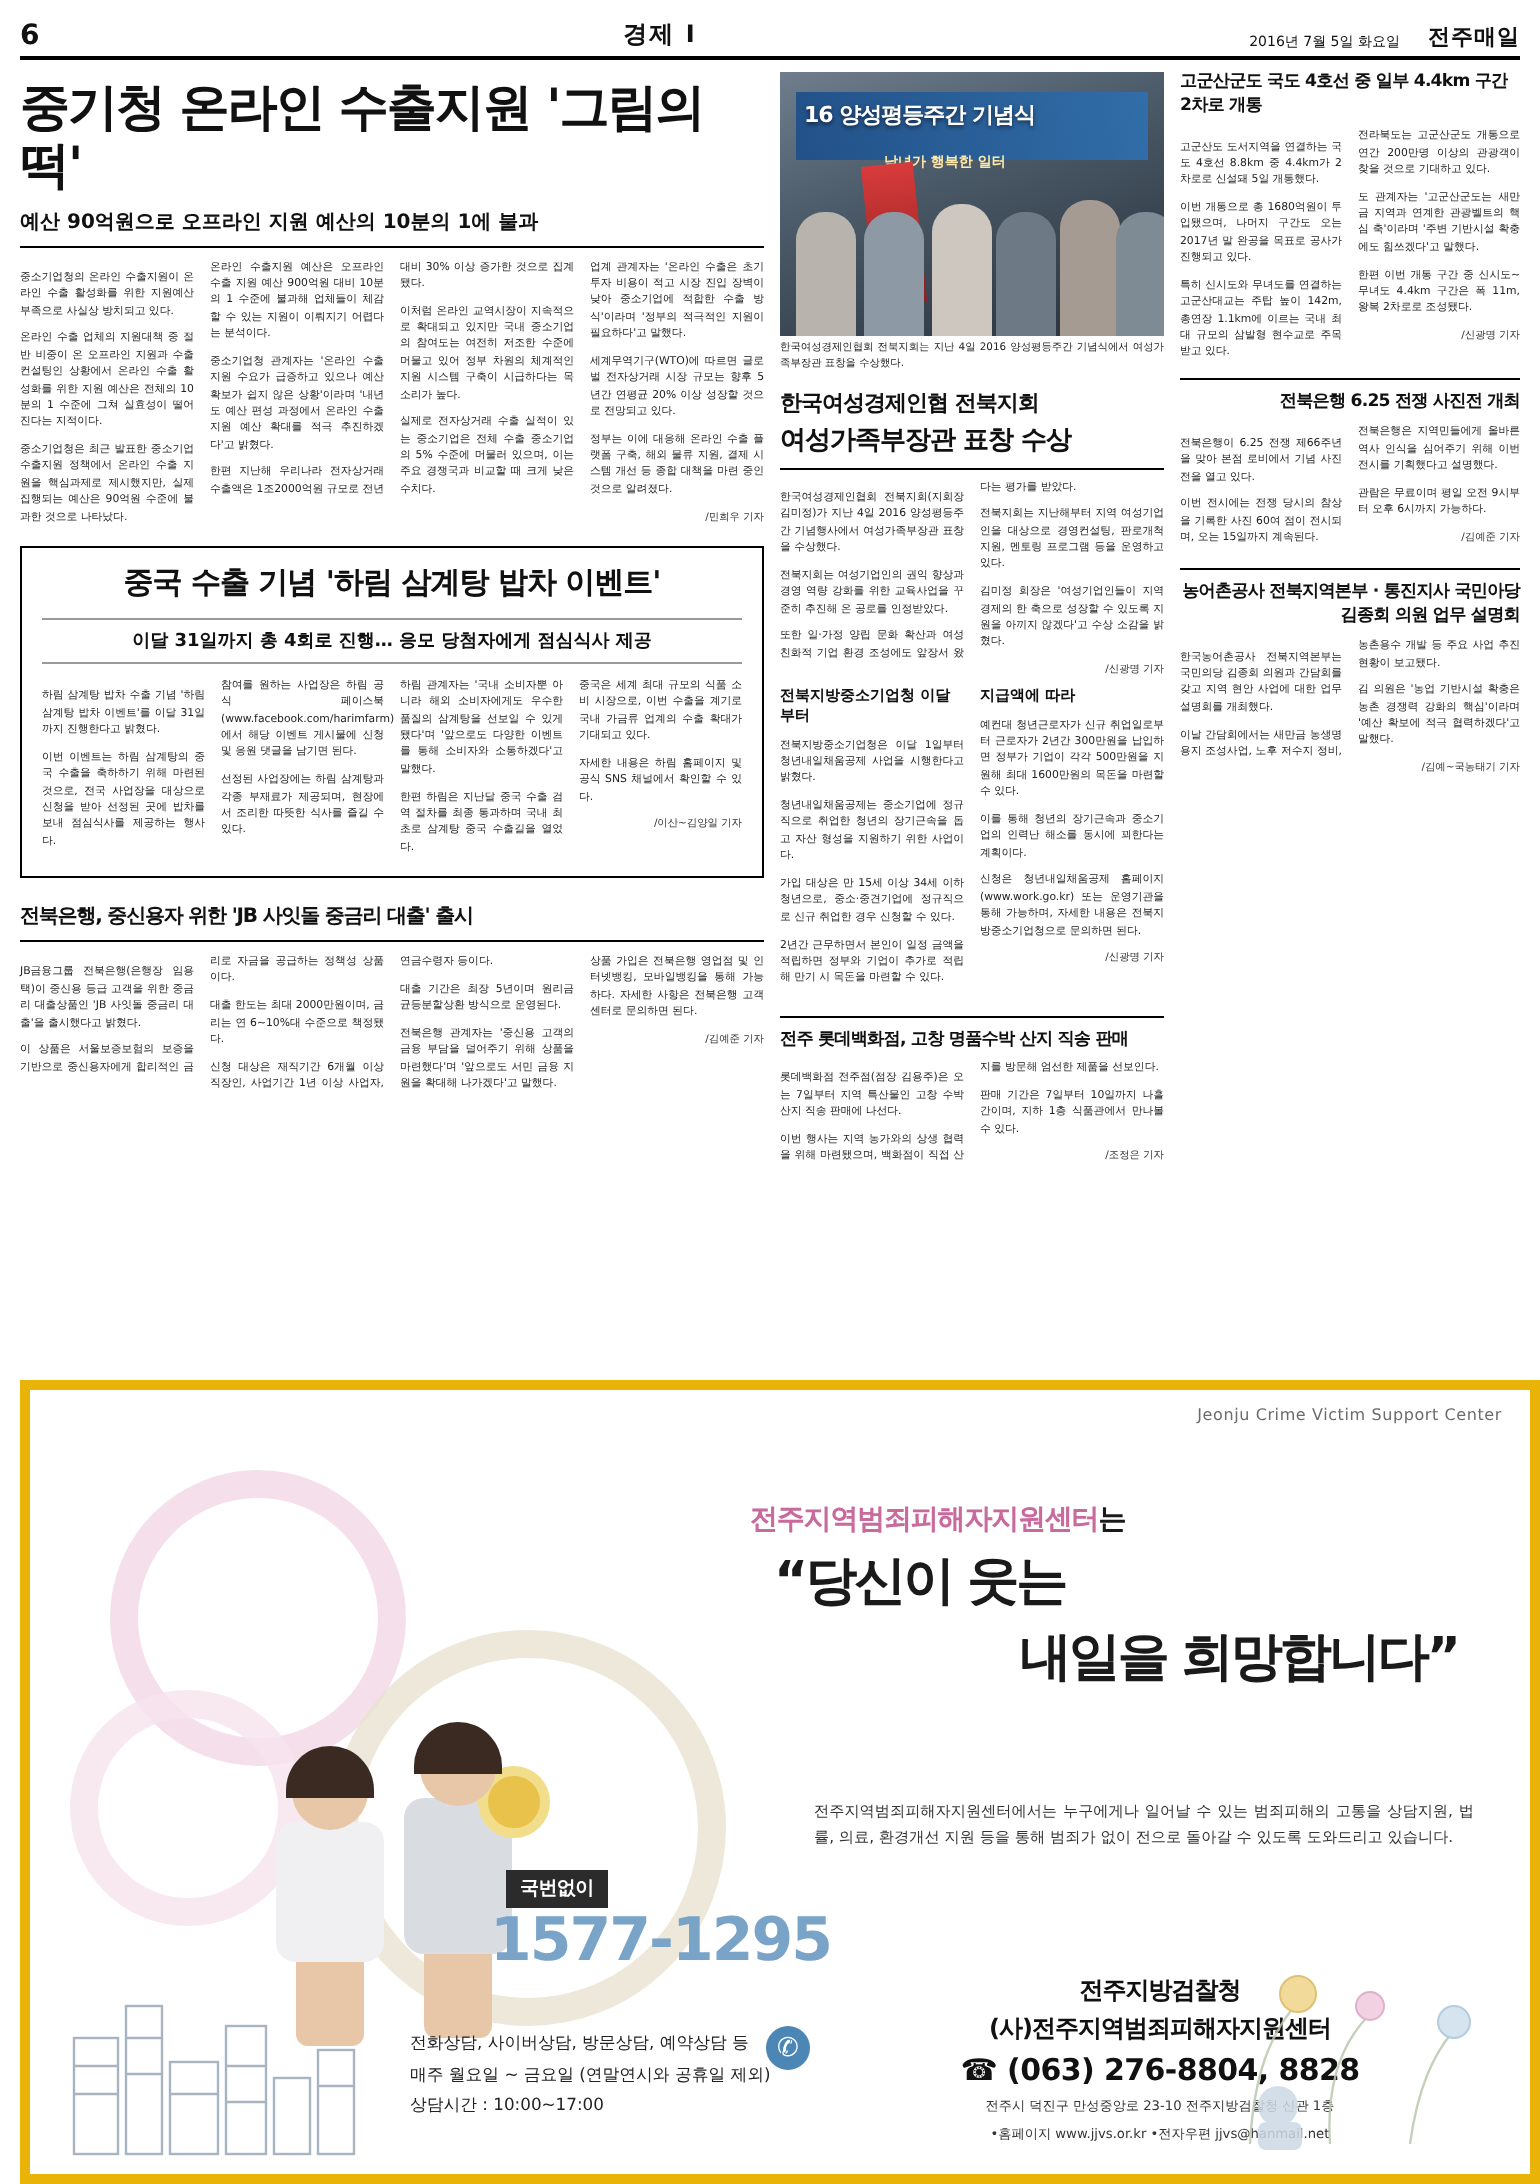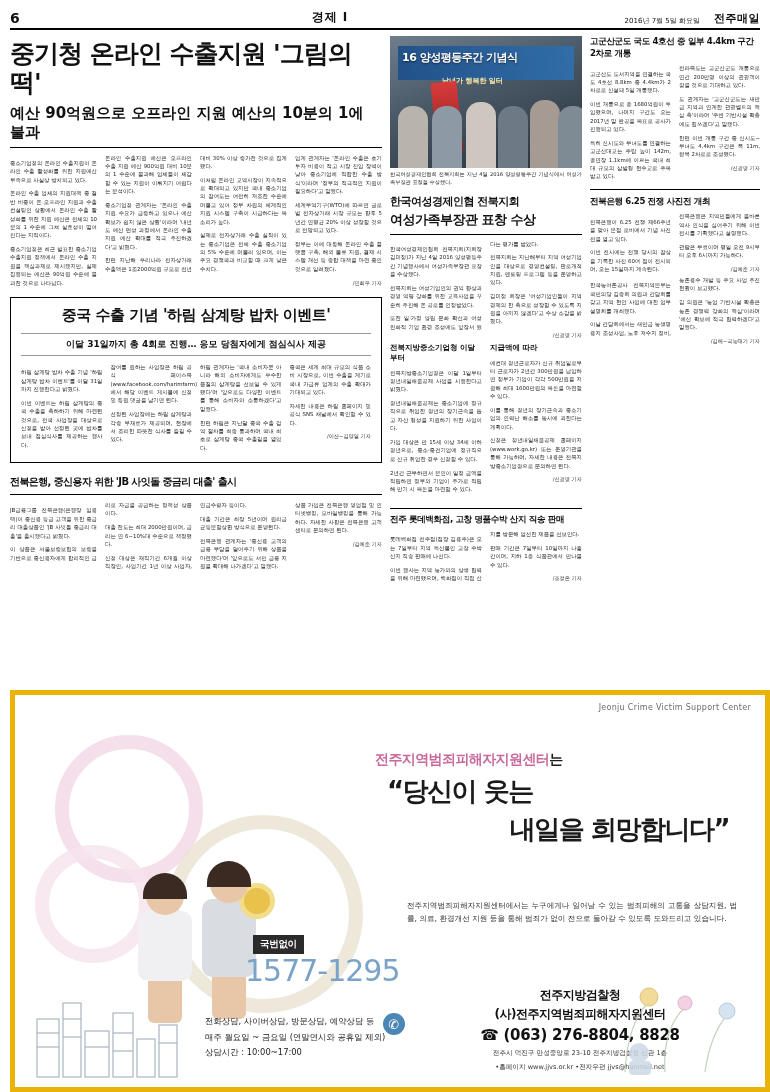--- a/index.html
+++ b/index.html
@@ -68,21 +68,21 @@
   .col-right { width: 178px; }
 
   .headline-main {
     font-size: 25px;
     font-weight: bold;
     letter-spacing: -1px;
     line-height: 1.15;
     margin: 4px 0 6px 0;
   }
   .subhead {
-    font-size: 15px;
+    font-size: 10px;
     font-weight: bold;
     border-bottom: 1px solid #000;
     padding-bottom: 5px;
     margin-bottom: 6px;
   }
   .body-cols-4 {
     column-count: 4;
     column-gap: 8px;
     column-rule: none;
     font-size: 5.4px;
@@ -232,20 +232,21 @@
     font-size: 8.6px;
     font-weight: bold;
     letter-spacing: -0.4px;
     line-height: 1.35;
     margin: 0 0 5px 0;
   }
   .right-head.sep {
     border-top: 1px solid #000;
     padding-top: 6px;
     margin-top: 8px;
+    text-align: right;
   }
   
   .bottom-ad {
     position: absolute;
     left: 10px;
     top: 690px;
     width: 750px;
     height: 392px;
     border: 5px solid #eab308;
     background: #ffffff;
@@ -345,21 +346,21 @@
     font-size: 9.5px;
     font-weight: bold;
     padding: 3px 7px;
     letter-spacing: -0.3px;
   }
   .hotline-num {
     position: absolute;
     left: 230px;
     top: 258px;
     font-size: 30px;
-    font-weight: normal;
+    font-weight: bold;
     color: #7aa3c8;
     letter-spacing: -1px;
   }
   .ad-foot-left {
     position: absolute;
     left: 190px;
     bottom: 26px;
     font-size: 8.4px;
     line-height: 1.85;
     color: #222;
@@ -561,20 +562,21 @@
 
       <div class="right-head sep">전북은행 6.25 전쟁 사진전 개최</div>
       <div class="body-cols-2">
         <p>전북은행이 6.25 전쟁 제66주년을 맞아 본점 로비에서 기념 사진전을 열고 있다.</p>
         <p>이번 전시에는 전쟁 당시의 참상을 기록한 사진 60여 점이 전시되며, 오는 15일까지 계속된다.</p>
         <p>전북은행은 지역민들에게 올바른 역사 인식을 심어주기 위해 이번 전시를 기획했다고 설명했다.</p>
         <p>관람은 무료이며 평일 오전 9시부터 오후 6시까지 가능하다.</p>
         <div class="byline">/김예준 기자</div>
       </div>
 
+      <div class="right-head sep">농어촌공사 전북지역본부 · 통진지사  국민아당 김종회 의원 업무 설명회</div>
       <div class="body-cols-2">
         <p>한국농어촌공사 전북지역본부는 국민의당 김종회 의원과 간담회를 갖고 지역 현안 사업에 대한 업무 설명회를 개최했다.</p>
         <p>이날 간담회에서는 새만금 농생명용지 조성사업, 노후 저수지 정비, 농촌용수 개발 등 주요 사업 추진 현황이 보고됐다.</p>
         <p>김 의원은 '농업 기반시설 확충은 농촌 경쟁력 강화의 핵심'이라며 '예산 확보에 적극 협력하겠다'고 말했다.</p>
         <div class="byline">/김예~국농태기 기자</div>
       </div>
     </div>
   </div>
 
   <div class="bottom-ad">

